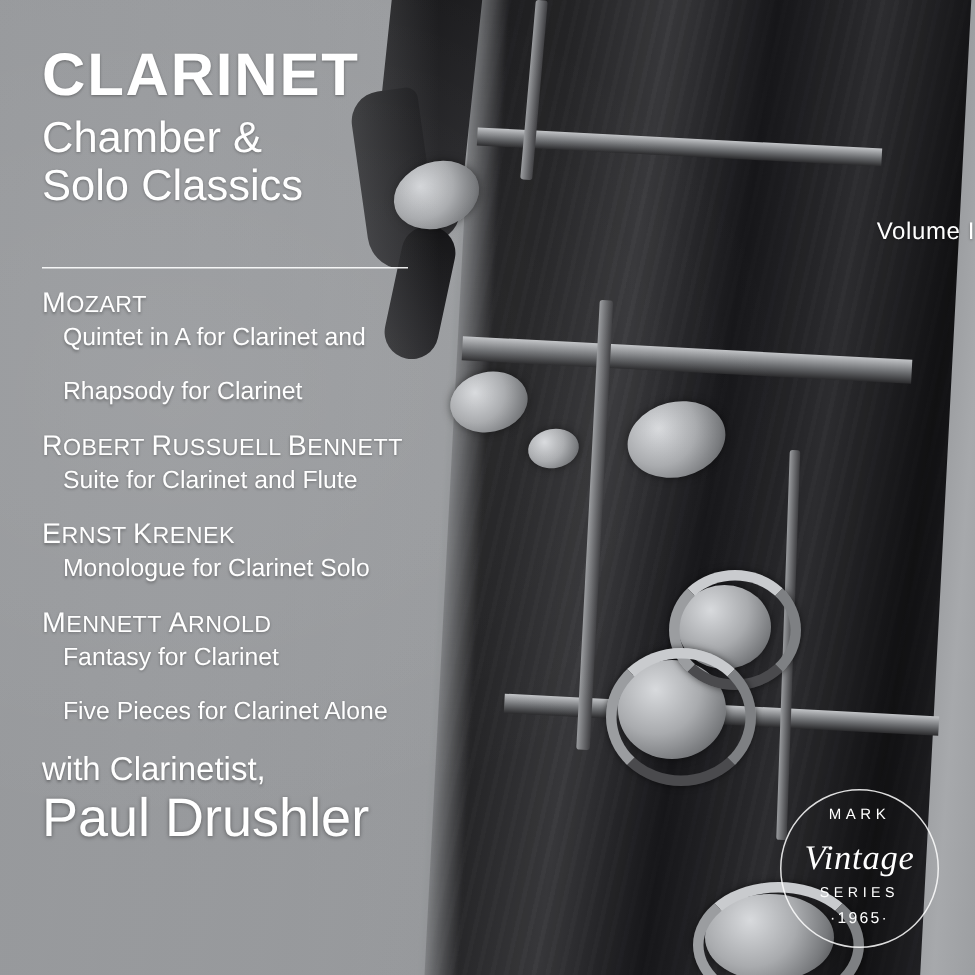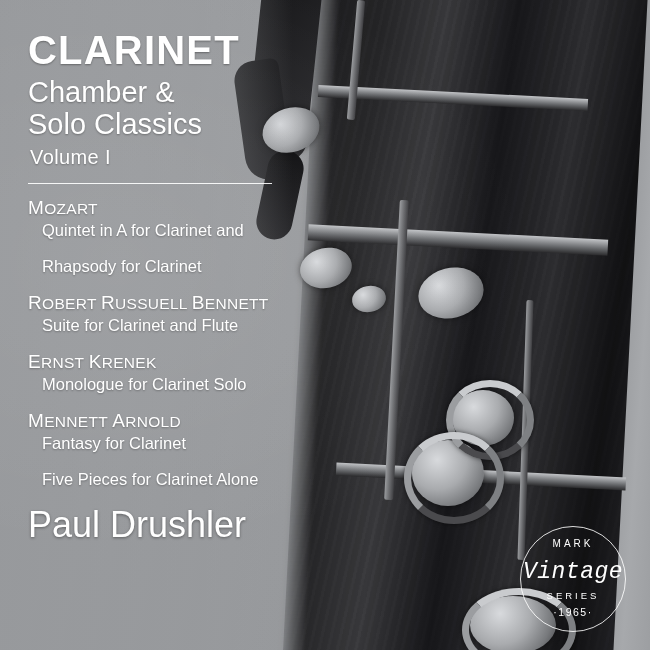--- a/index.html
+++ b/index.html
@@ -169,24 +169,25 @@
     text-shadow: 0 1px 2px rgba(0,0,0,0.35);
   }
   .title-sub {
     font-size: 29px;
     font-weight: normal;
     line-height: 1.12;
     margin: 0;
     text-shadow: 0 1px 2px rgba(0,0,0,0.3);
   }
   .title-vol {
-    font-size: 20px;
+    font-size: 16px;
     letter-spacing: 0.4px;
     margin: 5px 0 0 2px;
     text-shadow: 0 1px 2px rgba(0,0,0,0.3);
+    text-align: right;
   }
   .divider {
     width: 244px;
     height: 1.5px;
     background: rgba(255,255,255,0.9);
     margin: 14px 0 14px 0;
   }
   .track {
     margin: 0 0 17px 0;
   }
@@ -238,21 +239,21 @@
   }
   .seal .mark {
     position: absolute;
     top: 12px; left: 0; right: 0;
     font-size: 10px;
     letter-spacing: 3px;
   }
   .seal .vintage {
     position: absolute;
     top: 33px; left: 0; right: 0;
-    font-family: Liberation Mono, monospace;
+    font-family: Liberation Serif, serif;
     font-style: italic;
     font-size: 23px;
     letter-spacing: 0.5px;
   }
   .seal .series {
     position: absolute;
     top: 64px; left: 0; right: 0;
     font-size: 9.5px;
     letter-spacing: 3px;
   }
@@ -332,20 +333,21 @@
     <div class="track">
       <div class="composer"><span class="cap">M</span><span class="sm">ENNETT </span><span class="cap">A</span><span class="sm">RNOLD</span></div>
       <div class="work">Fantasy for Clarinet</div>
     </div>
 
     <div class="track">
       <div class="work">Five Pieces for Clarinet Alone</div>
     </div>
 
     <div class="performer">
+      <div class="with">with Clarinetist,</div>
       <div class="name">Paul Drushler</div>
     </div>
   </div>
 
   <div class="seal">
     <div class="ring-outer"></div>
     <div class="mark">MARK</div>
     <div class="vintage">Vintage</div>
     <div class="series">SERIES</div>
     <div class="year">·1965·</div>

